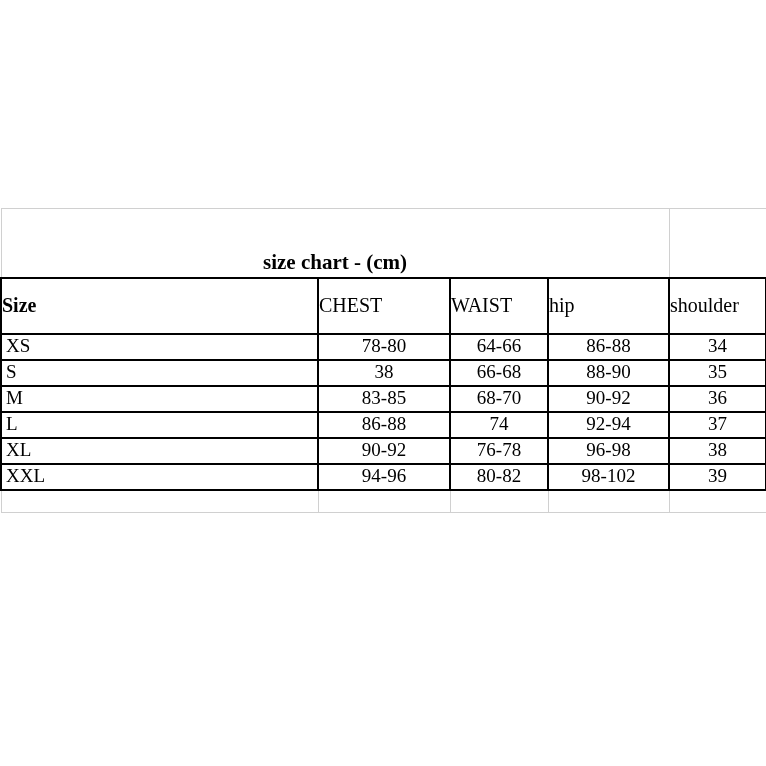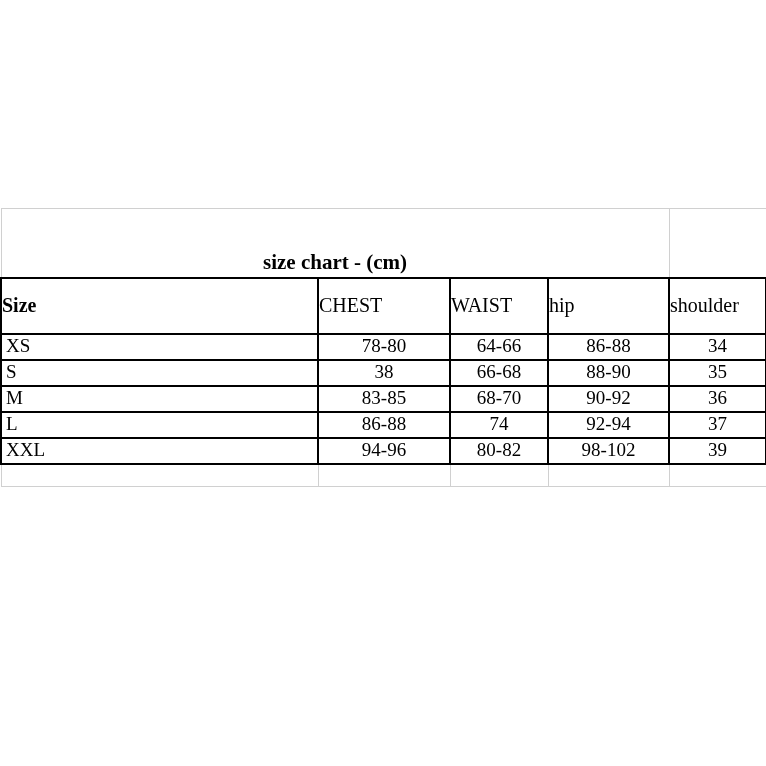--- a/index.html
+++ b/index.html
@@ -132,20 +132,27 @@
     </tr>
 
     <tr class="data-row">
       <td class="size-cell">L</td>
       <td>86-88</td>
       <td>74</td>
       <td>92-94</td>
       <td>37</td>
     </tr>
 
+    <tr class="data-row">
+      <td class="size-cell">XL</td>
+      <td>90-92</td>
+      <td>76-78</td>
+      <td>96-98</td>
+      <td>38</td>
+    </tr>
 
     <tr class="data-row">
       <td class="size-cell">XXL</td>
       <td>94-96</td>
       <td>80-82</td>
       <td>98-102</td>
       <td>39</td>
     </tr>
 
 

